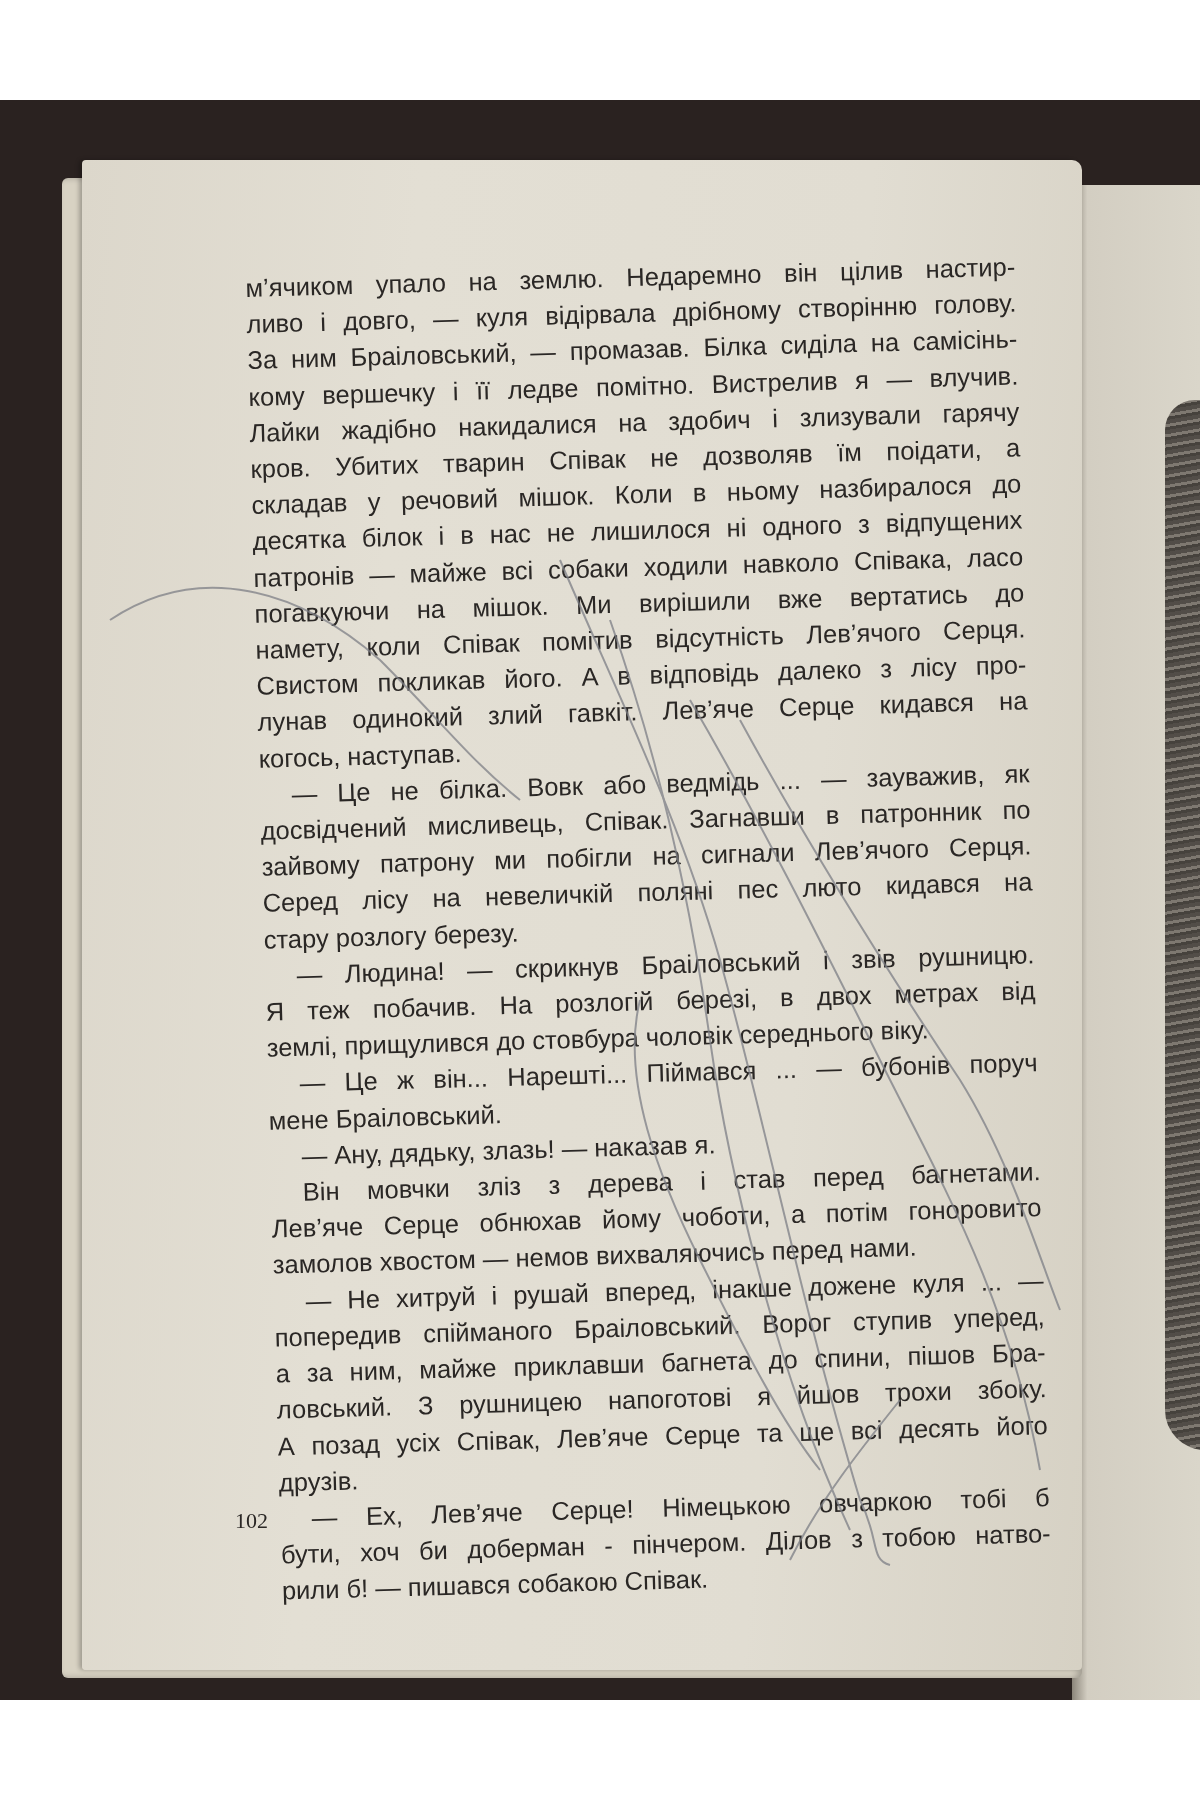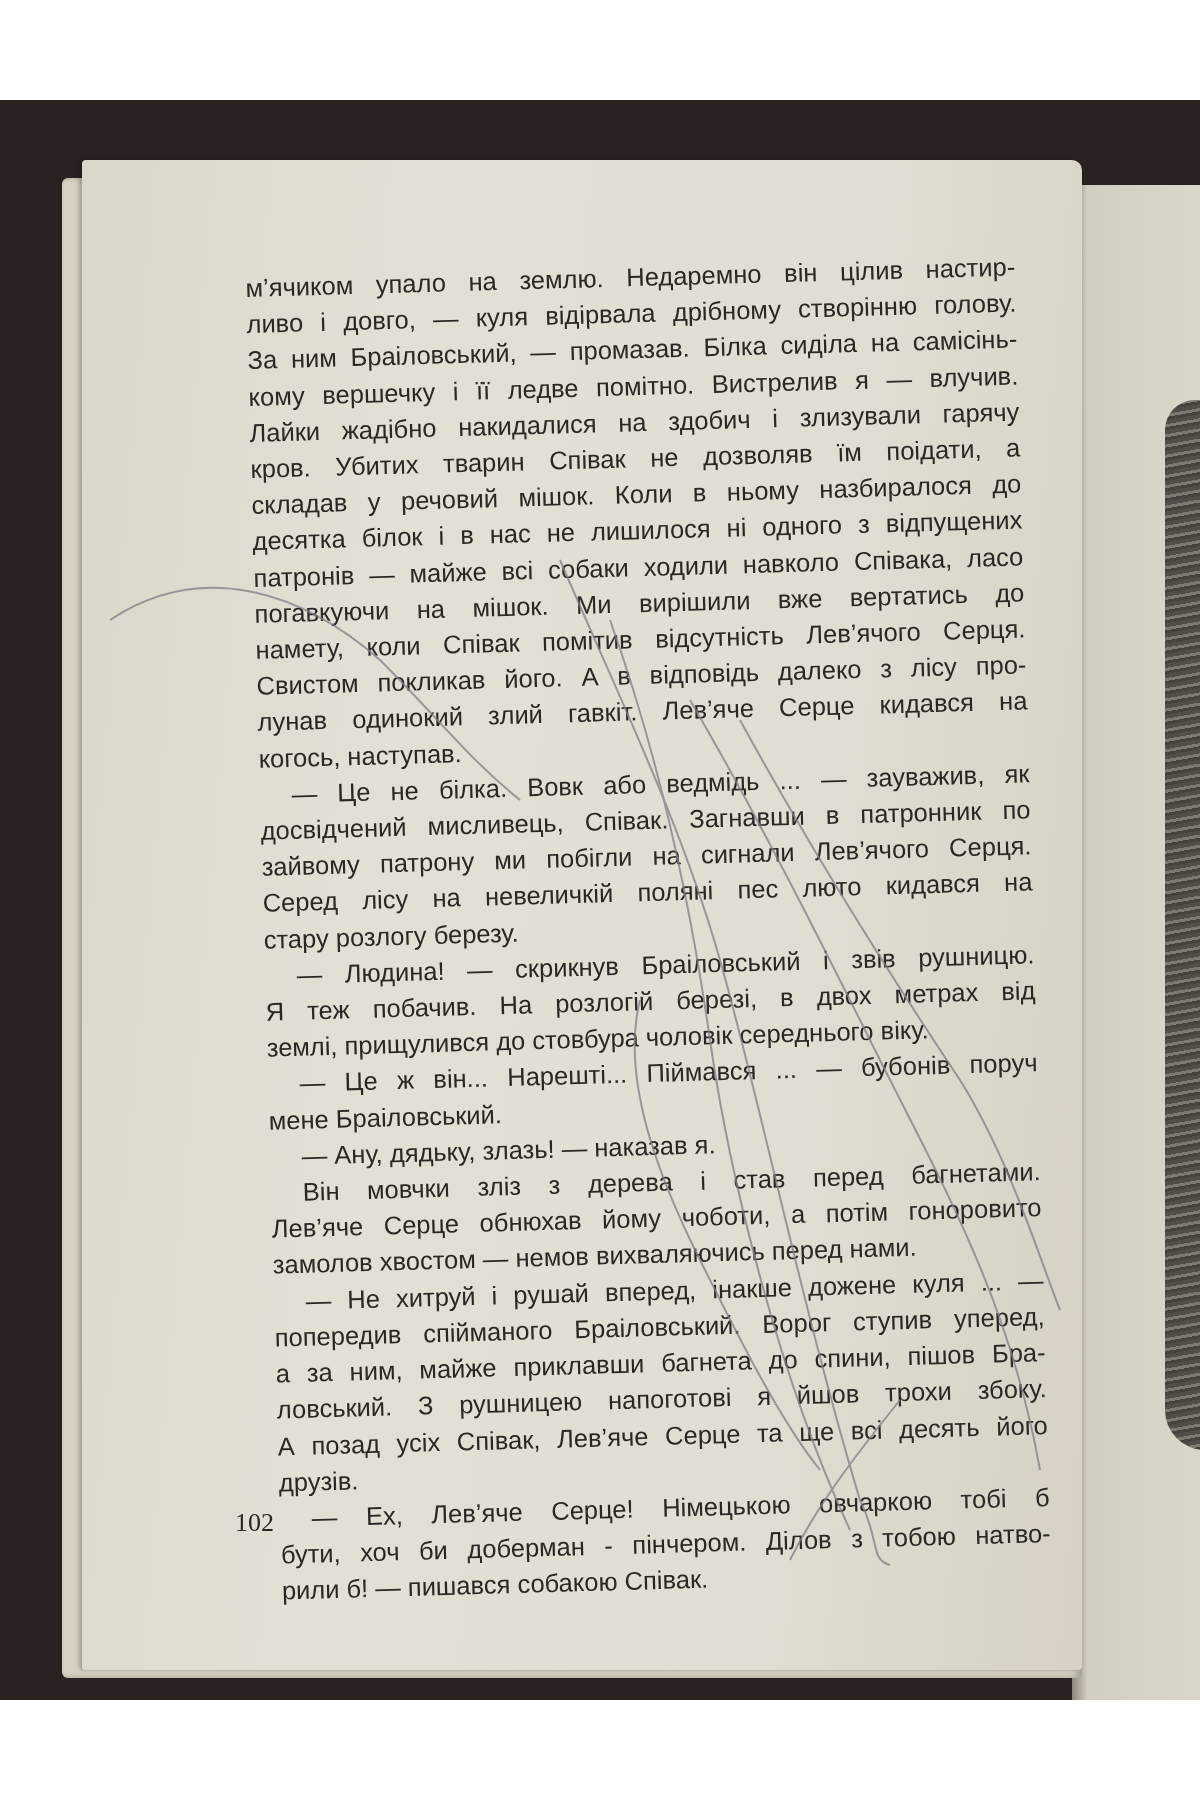--- a/index.html
+++ b/index.html
@@ -38,21 +38,21 @@
       color: #2a2725;
       font-family: "Liberation Sans Narrow", "Liberation Sans", sans-serif;
       font-size: 25.5px; line-height: 36.2px;
       transform: rotate(-1.6deg); transform-origin: left top;
     }
     .line { display: block; white-space: nowrap; text-align: justify; text-align-last: justify; }
     .line.last { text-align-last: left; }
     .line.indent { padding-left: 32px; }
     .page-number {
       position: absolute; left: 235px; top: 1508px;
-      font-family: "Liberation Serif", serif; font-size: 26px; color: #2a2725;
+      font-family: "Liberation Serif", serif; font-size: 22px; color: #2a2725;
     }
     .scribble { position: absolute; left: 0; top: 0; width: 1200px; height: 1800px; pointer-events: none; }
   </style>
 </head>
 <body>
 
 <div class="photo"></div>
 <div class="next-page"></div>
 <div class="illustration"></div>
 <div class="page-stack"></div>

